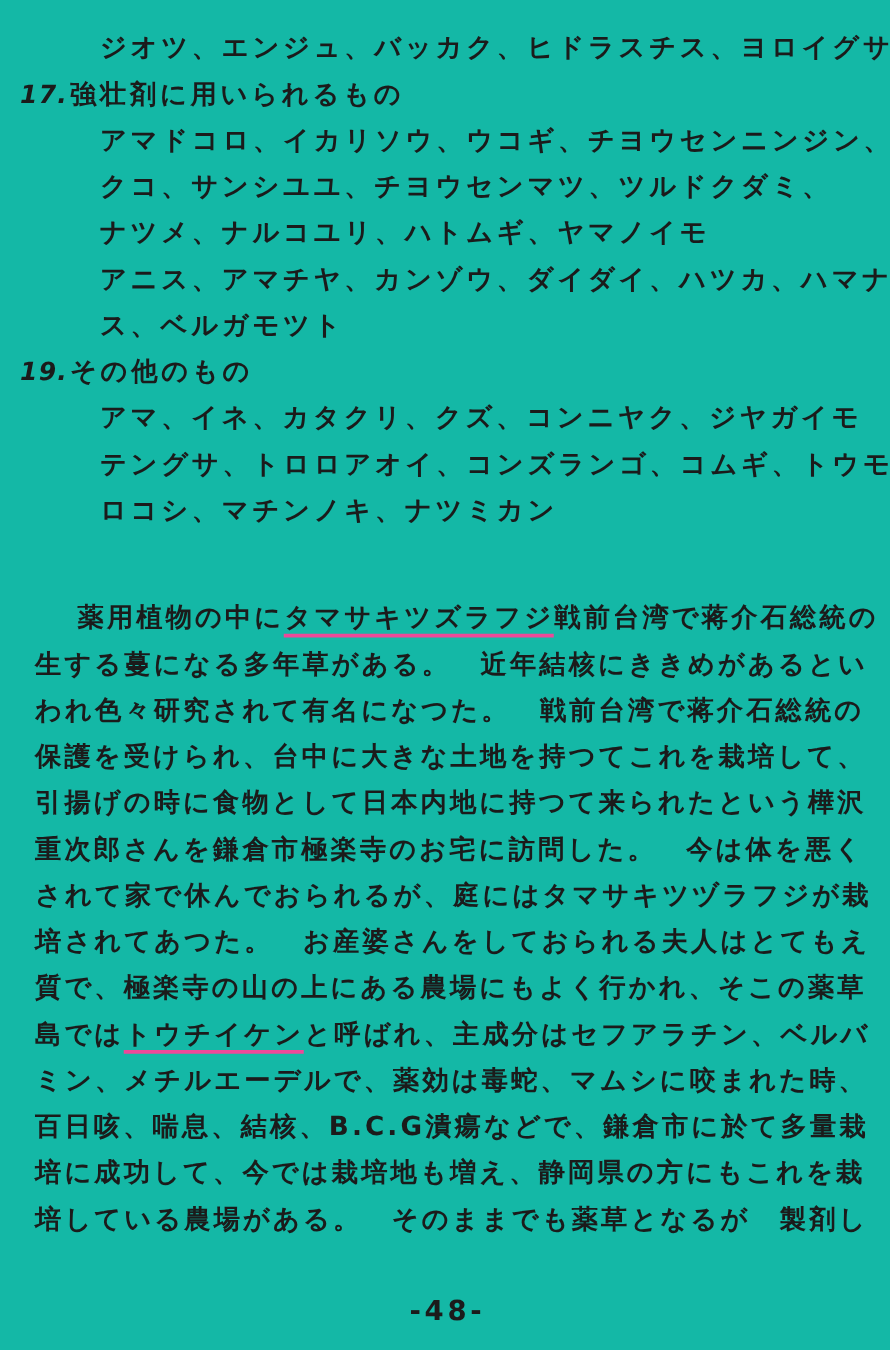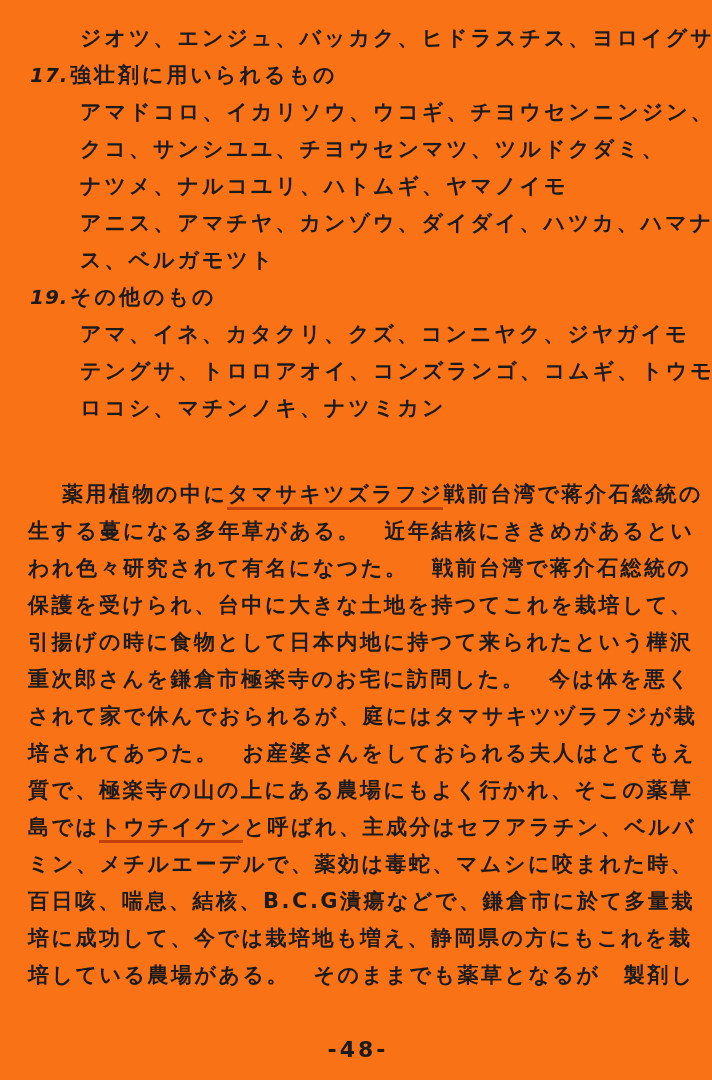--- a/index.html
+++ b/index.html
@@ -4,21 +4,21 @@
 <style>
   html, body {
     margin: 0;
     padding: 0;
     background: #ffffff;
   }
   .page {
     position: relative;
     width: 712px;
     height: 1080px;
-    background: #f97316;
+    background: #14b8a6;
     color: #1b1b1b;
     font-family: "DejaVu Sans", sans-serif;
     font-weight: 700;
     overflow: hidden;
   }
   
   .list {
     position: absolute;
     top: 20px;
     left: 0;
@@ -28,21 +28,21 @@
     height: 37px;
     line-height: 37px;
     font-size: 21px;
     letter-spacing: 3px;
     white-space: nowrap;
   }
   .list-line.indent {
     padding-left: 80px;
   }
   .item-head {
-    padding-left: 30px;
+    padding-left: 16px;
   }
   .item-number {
     display: inline-block;
     width: 40px;
     font-style: italic;
     font-size: 20px;
     letter-spacing: 1px;
   }
   
   .para {
@@ -55,21 +55,21 @@
     height: 37px;
     line-height: 37px;
     font-size: 21px;
     letter-spacing: 2.5px;
     white-space: nowrap;
   }
   .para-line.first {
     text-indent: 34px;
   }
   .underline {
-    border-bottom: 3px solid #c2410c;
+    border-bottom: 3px solid #ec4899;
     padding-bottom: 1px;
   }
   
   .pagenum {
     position: absolute;
     bottom: 18px;
     left: 4px;
     right: 0;
     text-align: center;
     font-size: 22px;

